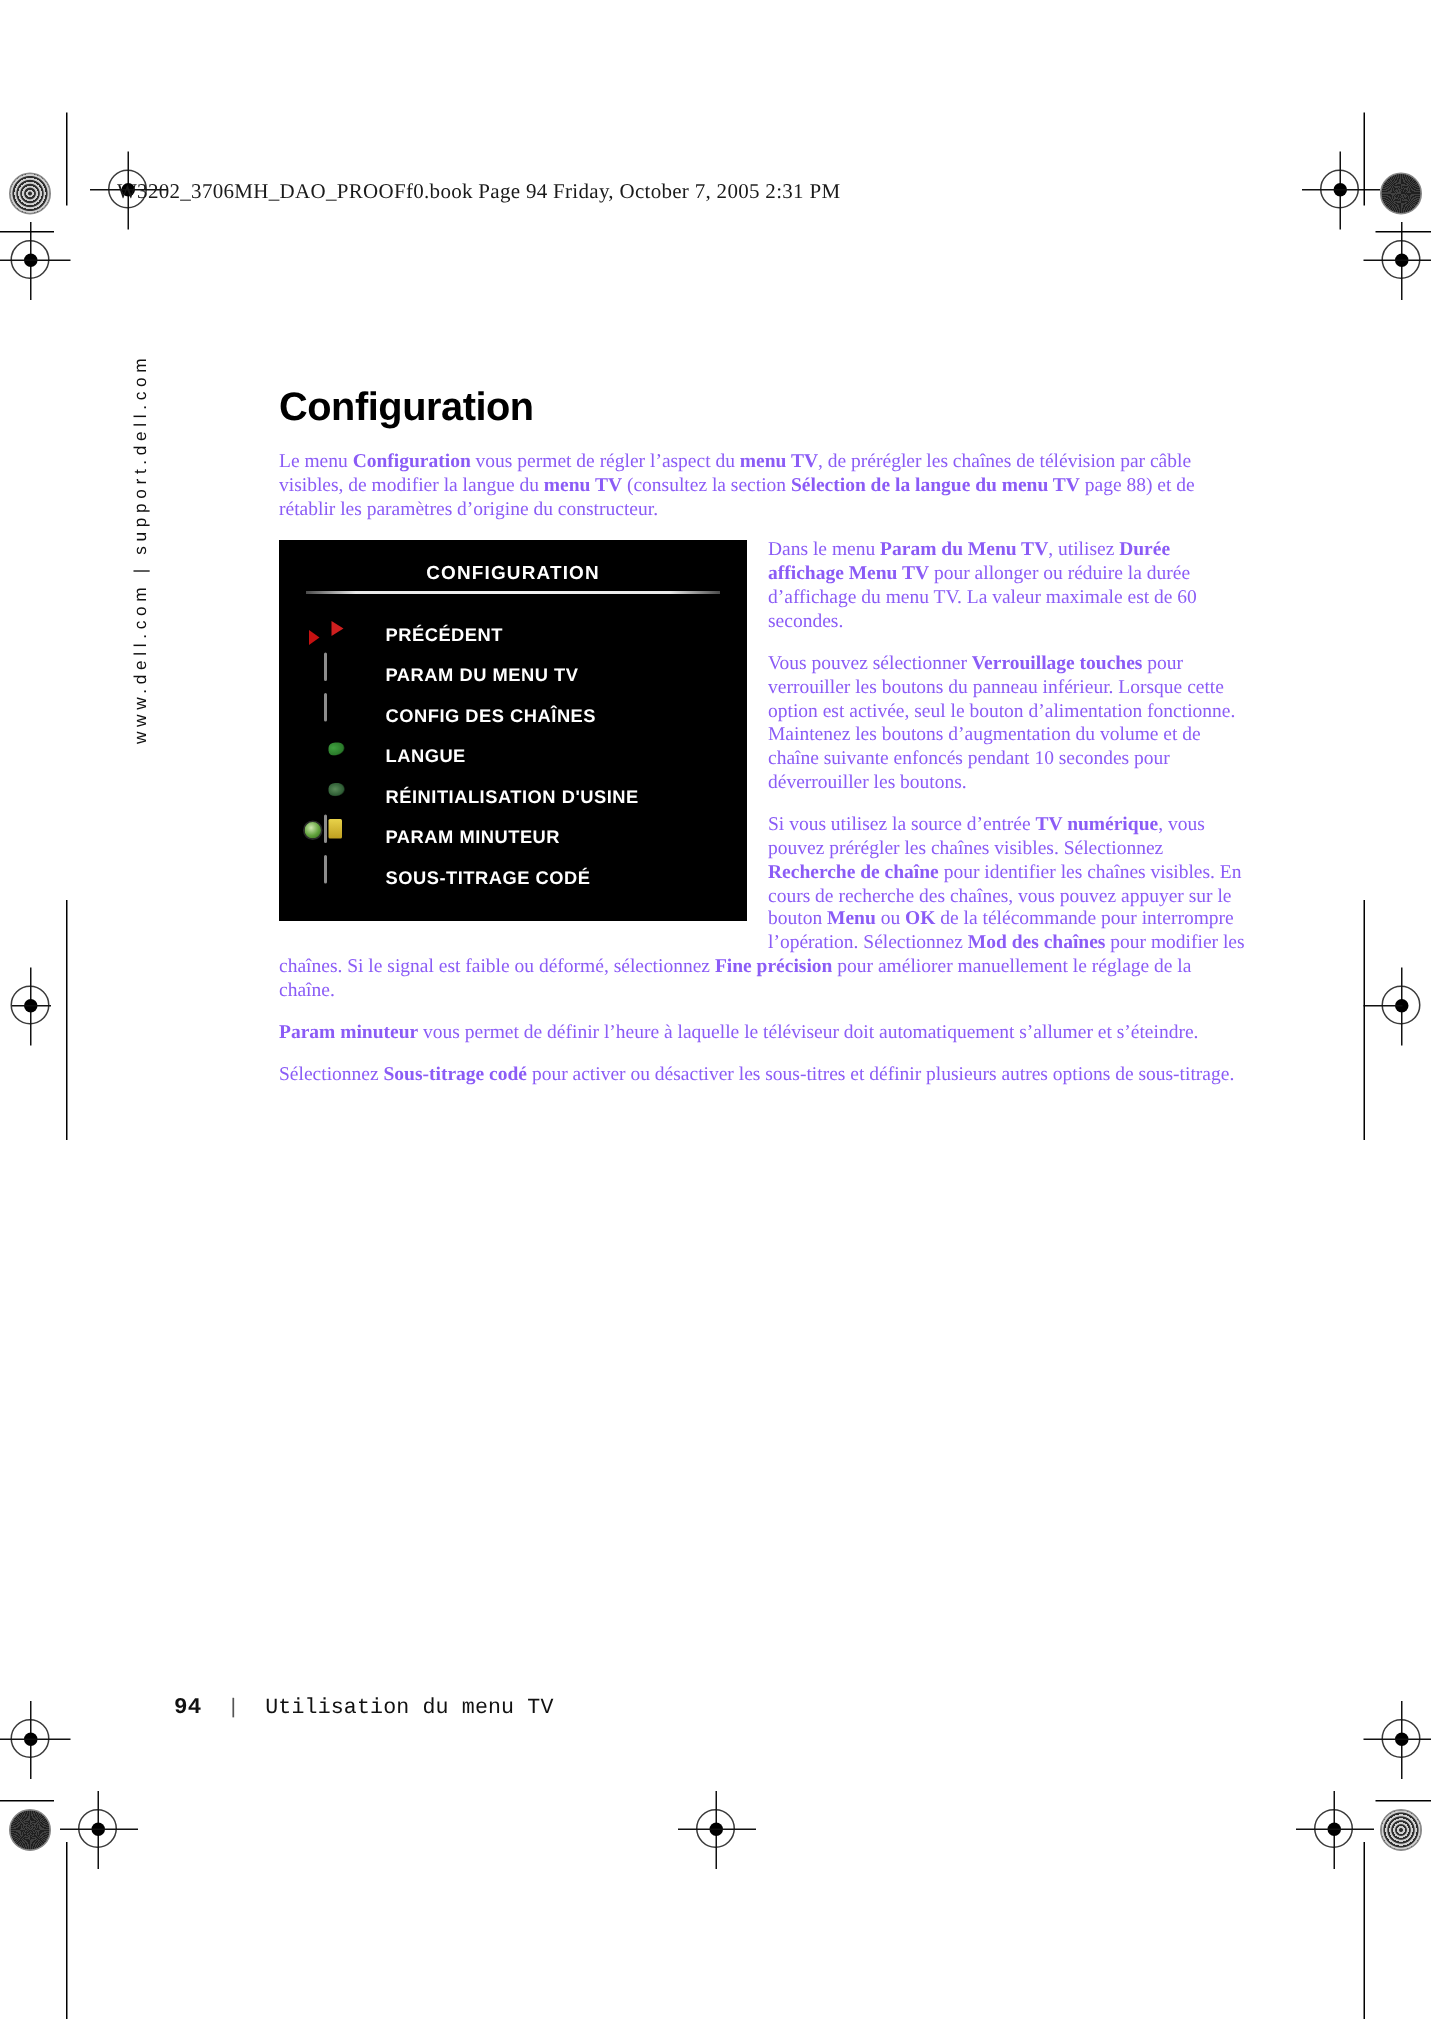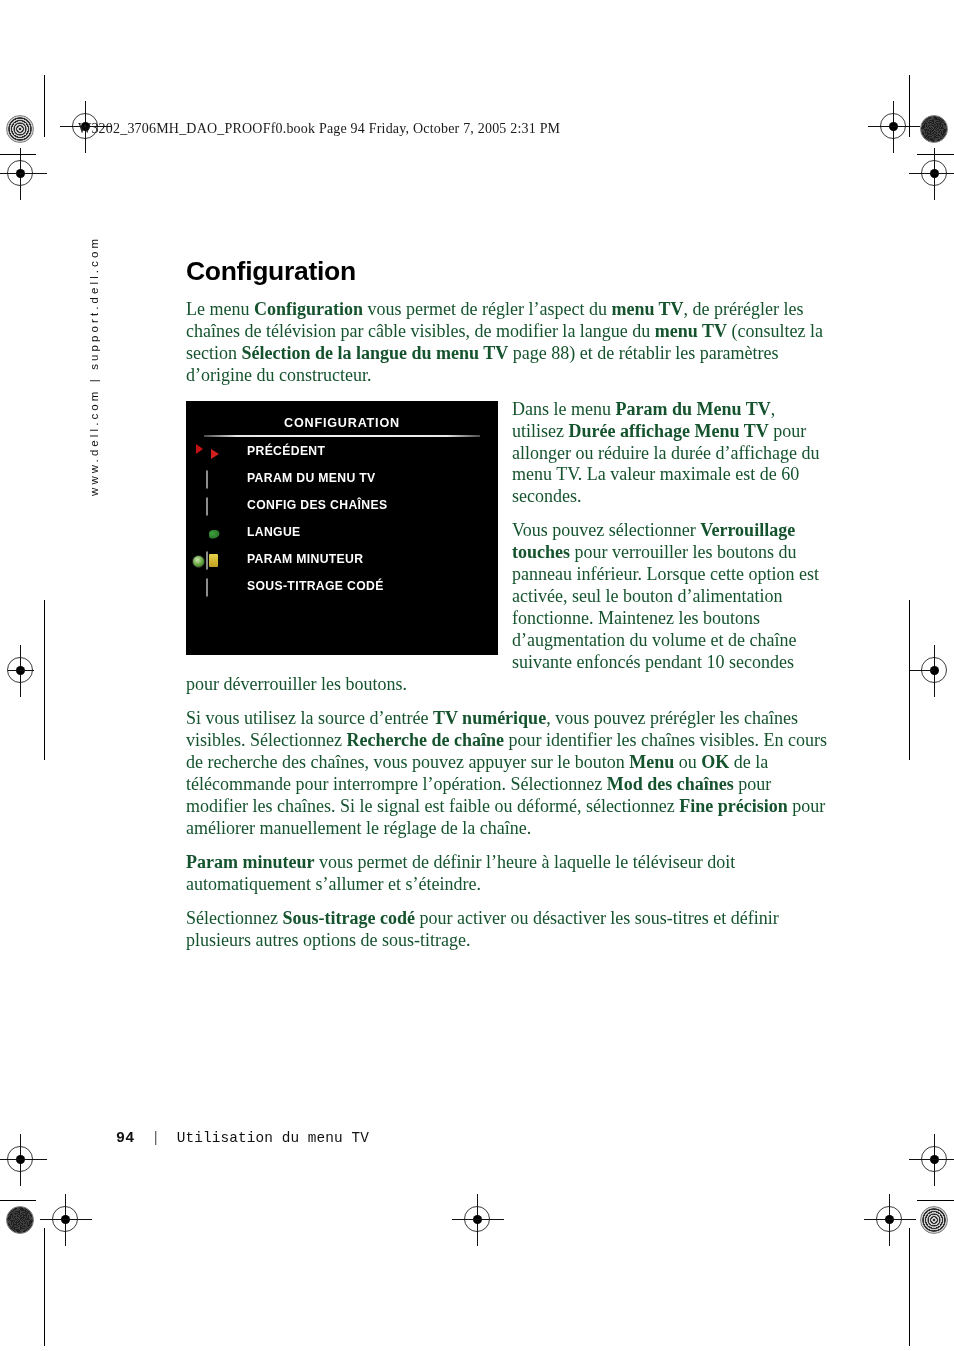--- a/index.html
+++ b/index.html
@@ -98,24 +98,24 @@
     font-family: "Liberation Sans", sans-serif;
     font-weight: bold;
     font-size: 26.5px;
     letter-spacing: -0.3px;
     margin: 0 0 13px 0;
     line-height: 1.05;
     color: #000;
   }
   p.body {
     margin: 0 0 12px 0;
-    font-size: 18px;
+    font-size: 13px;
     line-height: 1.22;
     text-align: left;
-    color: #14532d;
+    color: #8b5cf6;
   }
   p.body b { font-weight: bold; }
 
   
   .tvmenu {
     float: left;
     width: 312px;
     height: 254px;
     background: #000000;
     margin: 2px 14px 6px 0;
@@ -132,23 +132,23 @@
     text-align: center;
     padding: 15px 0 5px 0;
   }
   .tvmenu-sep {
     height: 2px;
     margin: 0 18px 7px 18px;
     background: linear-gradient(to right, #4a4a4a 0%, #e8e8e8 12%, #f2f2f2 50%, #e8e8e8 88%, #4a4a4a 100%);
   }
   .tvrow {
     display: flex;
-    align-items: flex-start;
+    align-items: flex-end;
     height: 27px;
-    padding-left: 6px;
+    padding-left: 16px;
   }
   .cursor {
     width: 14px;
     flex: 0 0 14px;
     display: flex;
     align-items: center;
     justify-content: center;
   }
   .cursor .tri {
     width: 0; height: 0;
@@ -365,20 +365,25 @@
       <span class="ticon"><span class="ic-screen chan"></span></span>
       <span class="tlabel">CONFIG DES CHAÎNES</span>
     </div>
 
     <div class="tvrow">
       <span class="cursor"></span>
       <span class="ticon"><span class="ic-globe"></span></span>
       <span class="tlabel">LANGUE</span>
     </div>
 
+    <div class="tvrow">
+      <span class="cursor"></span>
+      <span class="ticon"><span class="ic-globe dim"></span></span>
+      <span class="tlabel">RÉINITIALISATION D'USINE</span>
+    </div>
 
     <div class="tvrow">
       <span class="cursor"></span>
       <span class="ticon"><span class="ic-timer"></span></span>
       <span class="tlabel">PARAM MINUTEUR</span>
     </div>
 
     <div class="tvrow">
       <span class="cursor"></span>
       <span class="ticon"><span class="ic-screen cc"></span></span>

